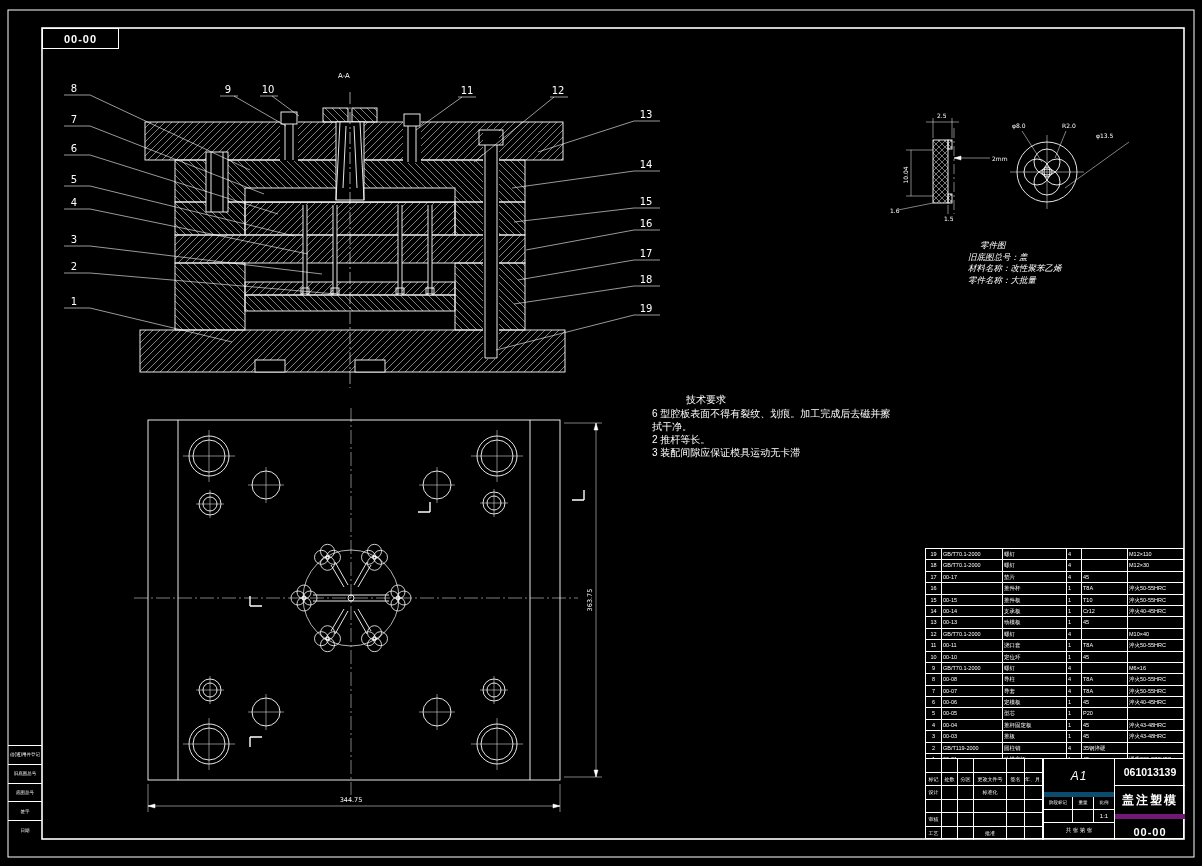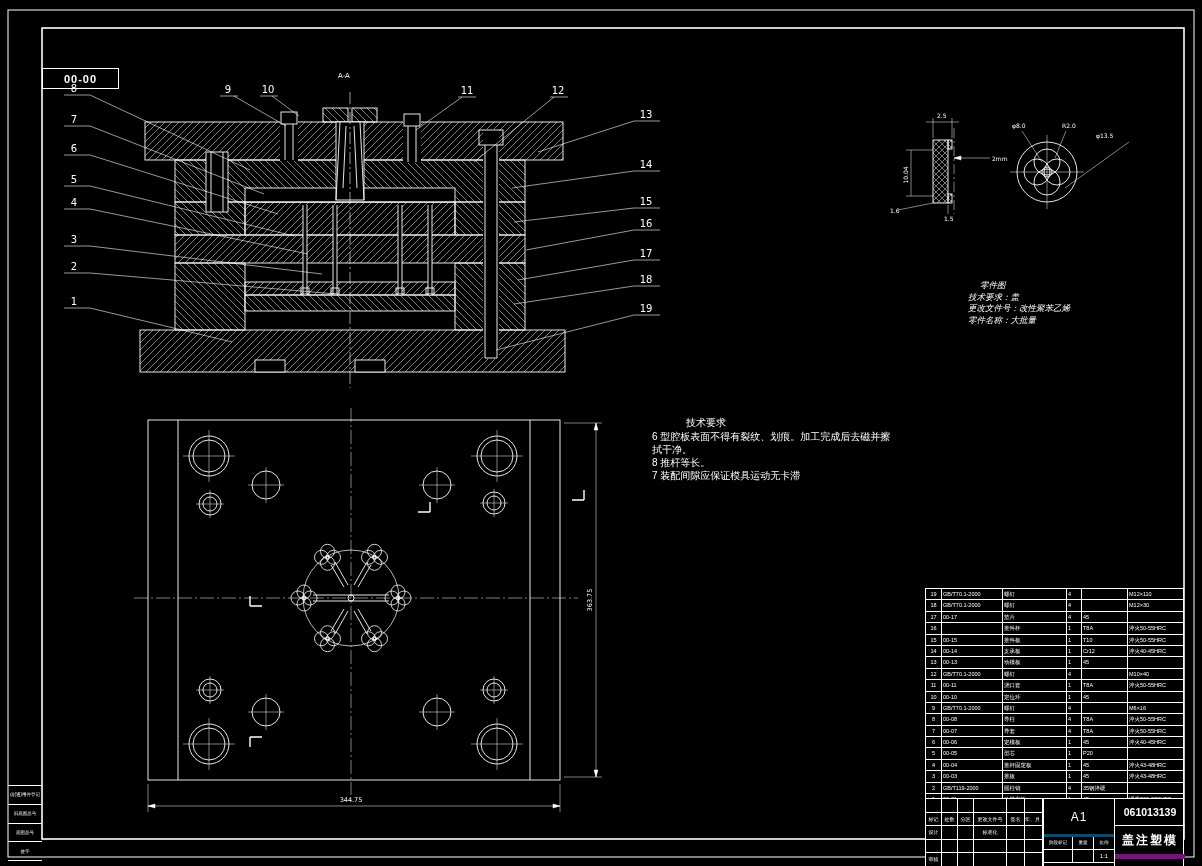--- a/index.html
+++ b/index.html
@@ -1,31 +1,31 @@
 <!DOCTYPE html>
 <html><head>
 <meta charset="utf-8">
 <style>
   html,body{margin:0;padding:0;background:#000;}
   body{position:relative;width:1202px;height:866px;overflow:hidden;
        font-family:"Liberation Sans","DejaVu Sans",sans-serif;color:#fff;}
-  .abs{position:absolute;margin-top:40px;}
+  .abs{position:absolute;}
   svg{position:absolute;left:0;top:0;}
   svg text{fill:#fff;font-family:"DejaVu Sans",sans-serif;}
   .callout{font-size:10px;}
   .dim{font-size:6.5px;}
   .tinydim{font-size:6px;}
 
   
   #sheetbox{left:42px;top:28px;width:75px;height:19px;border:1px solid #fff;
             display:flex;align-items:center;justify-content:center;
             font-size:11px;font-weight:bold;letter-spacing:1px;}
 
   
-  #techreq{left:652px;top:376px;width:310px;font-size:10px;line-height:13px;}
+  #techreq{left:652px;top:393px;width:310px;font-size:10px;line-height:13px;}
   #techreq .t{margin-left:34px;margin-bottom:1px;}
 
   
   #partinfo{left:968px;top:240px;width:200px;font-size:8.5px;line-height:11.5px;font-style:italic;}
   #partinfo .t{margin-left:12px;}
 
   
   #bom{left:925px;top:548px;width:259px;border:1px solid #fff;box-sizing:border-box;background:#000;}
   .bom-row{display:grid;grid-template-columns:15px 61px 64px 15px 46px 1fr;height:10.4px;border-top:1px solid #fff;}
   .bom-row:first-child{border-top:none;}
@@ -35,22 +35,22 @@
   .bom-header{height:13px;}
   .bom-header .bom-cell{font-size:7px;line-height:12px;text-align:center;padding-left:0;}
 
   
   #tblock{left:925px;top:758px;width:259px;height:81px;border:1px solid #fff;box-sizing:border-box;background:#000;}
   #tb-left{position:absolute;left:0;top:0;width:117px;height:81px;}
   .tb-row{display:grid;grid-template-columns:16px 16px 16px 33px 18px 18px;height:13.5px;box-sizing:border-box;border-bottom:1px solid #fff;}
   .tb-row:last-child{border-bottom:none;}
   .tb-cell{border-right:1px solid #fff;font-size:5px;line-height:12.5px;overflow:hidden;white-space:nowrap;text-align:center;}
   #tb-mid{position:absolute;left:117px;top:0;width:71px;height:81px;border-left:1px solid #fff;box-sizing:border-box;}
-  #tb-a1{height:38px;border-bottom:3px solid #0c4a6e;display:flex;align-items:center;justify-content:center;
-         font-size:12px;letter-spacing:1px;box-sizing:border-box;}
+  #tb-a1{height:38px;border-bottom:5px solid #0c4a6e;display:flex;align-items:center;justify-content:center;
+         font-size:12px;letter-spacing:1px;box-sizing:border-box;font-style:italic;}
   #tb-stage{display:grid;grid-template-columns:29px 21px 21px;height:13px;border-bottom:1px solid #fff;box-sizing:border-box;}
   #tb-stage div{border-right:1px solid #fff;font-size:4.5px;line-height:12px;text-align:center;overflow:hidden;}
   #tb-scale{display:grid;grid-template-columns:29px 21px 21px;height:13px;border-bottom:1px solid #fff;box-sizing:border-box;}
   #tb-scale div{border-right:1px solid #fff;font-size:6px;line-height:12px;text-align:center;}
   #tb-sheetnote{height:15px;font-size:5.5px;line-height:15px;text-align:center;}
   #tb-right{position:absolute;left:188px;top:0;width:71px;height:81px;border-left:1px solid #fff;box-sizing:border-box;}
   #tb-dno{height:26px;border-bottom:1px solid #fff;display:flex;align-items:center;justify-content:center;
           font-size:10.5px;font-weight:bold;}
   #tb-name{height:28px;border-bottom:5px solid #701a75;display:flex;align-items:center;justify-content:center;
            font-size:12px;font-weight:bold;letter-spacing:2px;}
@@ -373,28 +373,28 @@
 </svg>
 
 <div id="sheetbox" class="abs">
   <span>00-00</span>
 </div>
 
 <div id="techreq" class="abs">
   <div class="t">技术要求</div>
   <div>6 型腔板表面不得有裂纹、划痕。加工完成后去磁并擦</div>
   <div>拭干净。</div>
-  <div>8 推杆等长。</div>
-  <div>7 装配间隙应保证模具运动无卡滞</div>
+  <div>2 推杆等长。</div>
+  <div>3 装配间隙应保证模具运动无卡滞</div>
 </div>
 
 <div id="partinfo" class="abs">
   <div class="t">零件图</div>
-  <div>技术要求：盖</div>
-  <div>更改文件号：改性聚苯乙烯</div>
+  <div>旧底图总号：盖</div>
+  <div>材料名称：改性聚苯乙烯</div>
   <div>零件名称：大批量</div>
 </div>
 
 <div id="bom" class="abs">
   <div id="bom-rows">
       <div class="bom-row">
         <div class="bom-cell">19</div>
         <div class="bom-cell">GB/T70.1-2000</div>
         <div class="bom-cell">螺钉</div>
         <div class="bom-cell">4</div>

